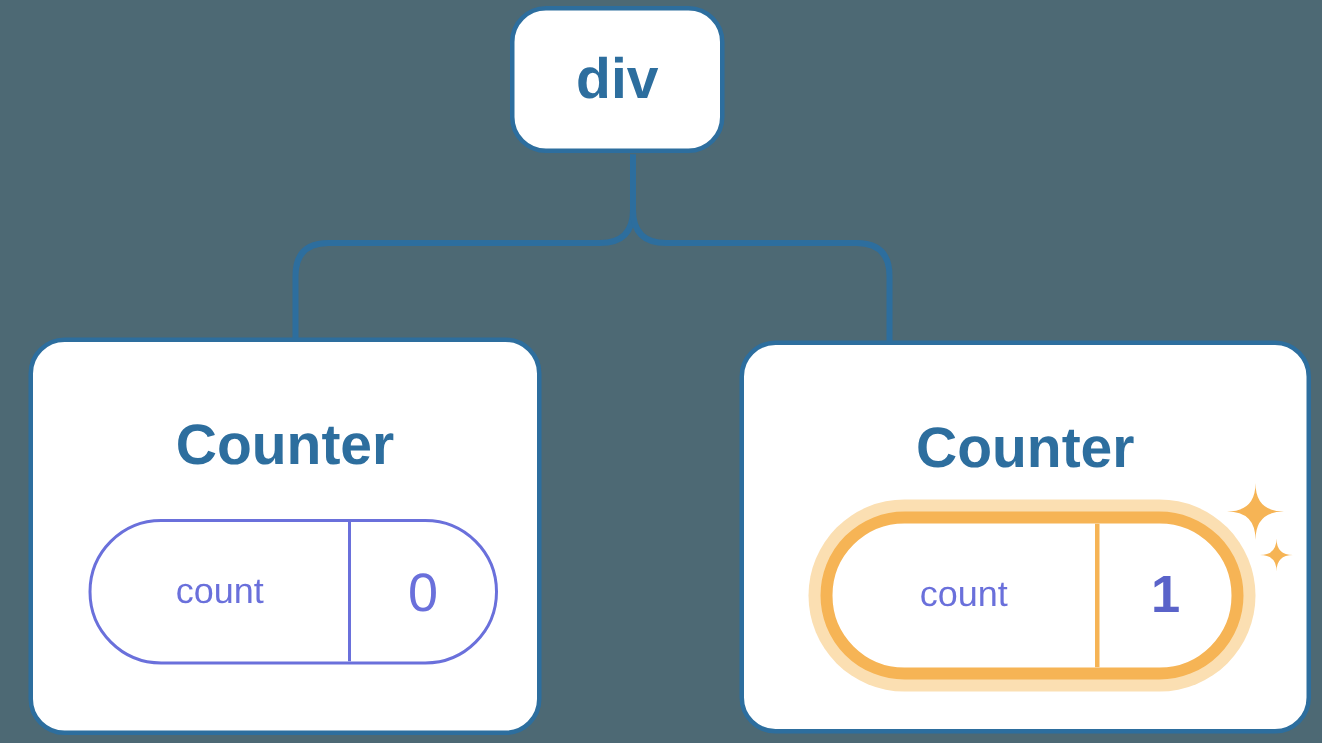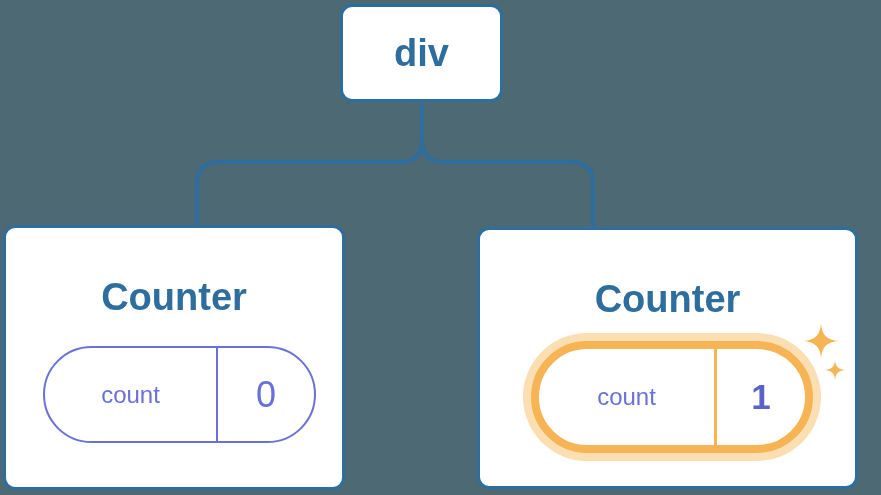--- a/index.html
+++ b/index.html
@@ -29,38 +29,39 @@
   .connector-path {
     fill: none;
     stroke: var(--blue);
     stroke-width: 4;
   }
 
   
   .root-node {
     position: absolute;
     left: 340px; top: 4px;
-    width: 163px; height: 98px;
+    width: 143px; height: 98px;
     background: var(--card);
     border: 3px solid var(--blue);
-    border-radius: 12px;
+    border-radius: 24px;
     display: flex; align-items: center; justify-content: center;
   }
   .root-label {
     color: var(--blue);
     font-size: 38px;
     font-weight: 600;
   }
 
   
   .card {
     position: absolute;
     background: var(--card);
     border: 3px solid var(--blue);
-    border-radius: 12px;
+    border-radius: 24px;
+    margin-left: 16px;
   }
   .card-left  { left: 3px;   top: 225px; width: 342px; height: 265px; }
   .card-right { left: 477px; top: 227px; width: 381px; height: 262px; }
 
   .card-title {
     position: absolute;
     left: 0; top: 48px; width: 100%;
     text-align: center;
     color: var(--blue);
     font-size: 38px;

